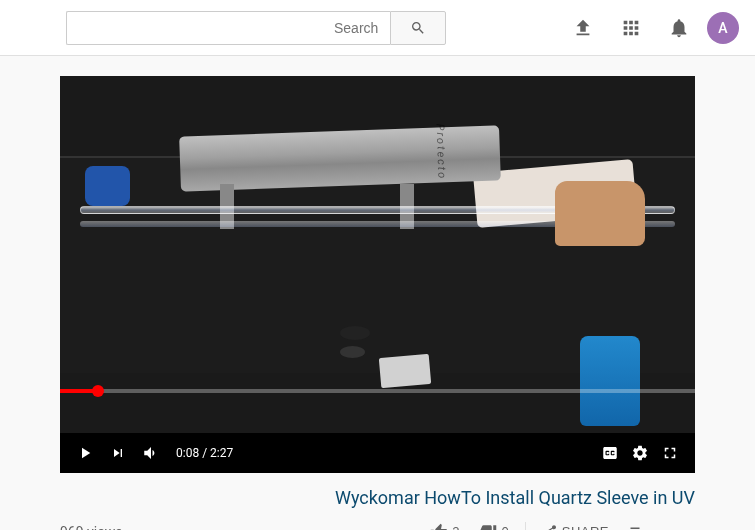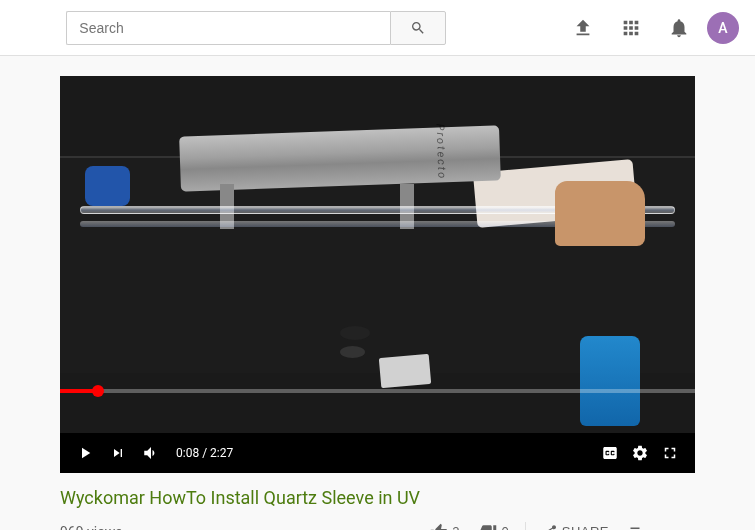--- a/index.html
+++ b/index.html
@@ -29,20 +29,21 @@
     .search-input {
       flex: 1;
       height: 34px;
       border: 1px solid #ccc;
       border-right: none;
       padding: 0 12px;
       font-size: 14px;
       border-radius: 2px 0 0 2px;
       outline: none;
       color: #212121;
+      text-align: right;
     }
     .search-btn {
       width: 56px;
       height: 34px;
       background: #f8f8f8;
       border: 1px solid #ccc;
       border-radius: 0 2px 2px 0;
       cursor: pointer;
       display: flex; align-items: center; justify-content: center;
     }
@@ -179,21 +180,21 @@
       margin-left: -6px;
     }
     .ctrl-btn { background: transparent; border: none; cursor: pointer; display: flex; align-items: center; justify-content: center; padding: 4px; }
     .ctrl-btn svg { fill: white; }
     .time-display { color: #fff; font-size: 12px; margin: 0 4px; white-space: nowrap; }
     .ctrl-spacer { flex: 1; }
     .ctrl-right { display: flex; align-items: center; gap: 4px; }
 
     
     .video-info { margin-top: 12px; width: 635px; }
-    .video-title { font-size: 18px; font-weight: 400; color: #4d7c0f; line-height: 1.4; }
+    .video-title { font-size: 18px; font-weight: 400; color: #0c4a6e; line-height: 1.4; text-align: right; }
     .video-meta { display: flex; align-items: center; margin-top: 6px; }
     .view-count { font-size: 14px; color: #606060; }
     .action-buttons { display: flex; align-items: center; margin-left: auto; gap: 4px; }
     .action-btn {
       display: flex; align-items: center; gap: 4px;
       background: transparent; border: none; cursor: pointer;
       color: #606060; font-size: 13px; padding: 4px 8px;
     }
     .action-divider { width: 1px; height: 20px; background: #e0e0e0; margin: 0 4px; }
     .share-btn { display: flex; align-items: center; gap: 4px; font-size: 13px; color: #606060; background: none; border: none; cursor: pointer; padding: 4px 8px; font-weight: 500; letter-spacing: 0.5px; }

